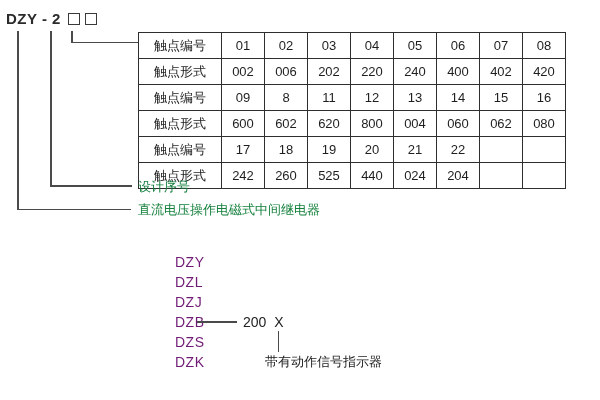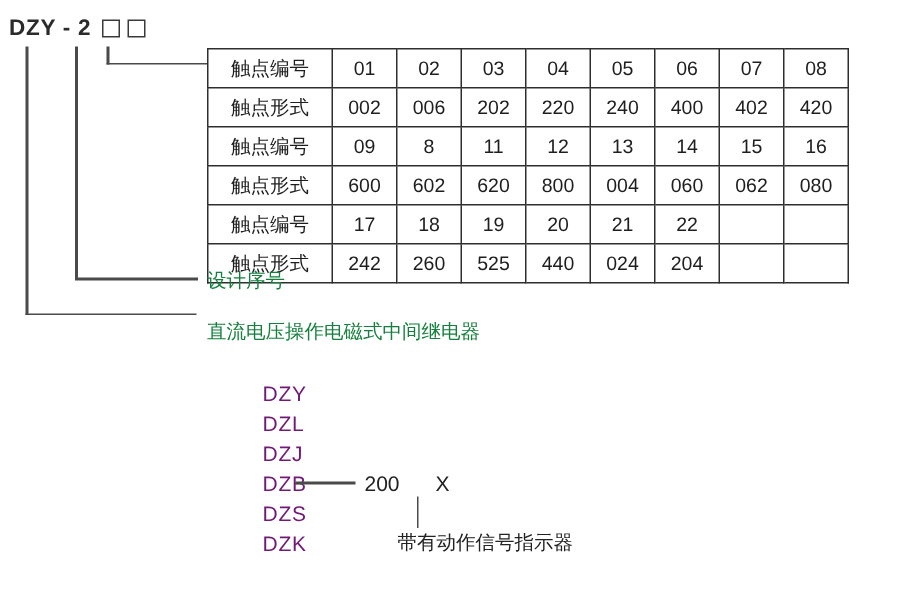--- a/index.html
+++ b/index.html
@@ -76,21 +76,21 @@
   }
   .model-item { height: 20px; line-height: 20px; letter-spacing: 0.5px; }
   .suffix-row {
     position: absolute;
     left: 243px;
     top: 312px;
     height: 20px;
     line-height: 20px;
     font-size: 14px;
     display: flex;
-    gap: 24px;
+    gap: 8px;
     color: #222222;
   }
   .indicator-note {
     position: absolute;
     left: 265px;
     top: 352px;
     height: 20px;
     line-height: 20px;
     font-size: 13px;
     color: #222222;
@@ -192,21 +192,21 @@
           <td>440</td>
           <td>024</td>
           <td>204</td>
           <td></td>
           <td></td>
         </tr>
       </tbody>
   </table>
 
   <div class="callout-label" style="top:179px;">设计序号</div>
-  <div class="callout-label" style="top:202px;margin-top:11px;">直流电压操作电磁式中间继电器</div>
+  <div class="callout-label" style="top:202px;">直流电压操作电磁式中间继电器</div>
 
   <div class="model-list">
     <div class="model-item">DZY</div>
     <div class="model-item">DZL</div>
     <div class="model-item">DZJ</div>
     <div class="model-item">DZB</div>
     <div class="model-item">DZS</div>
     <div class="model-item">DZK</div>
   </div>
 

